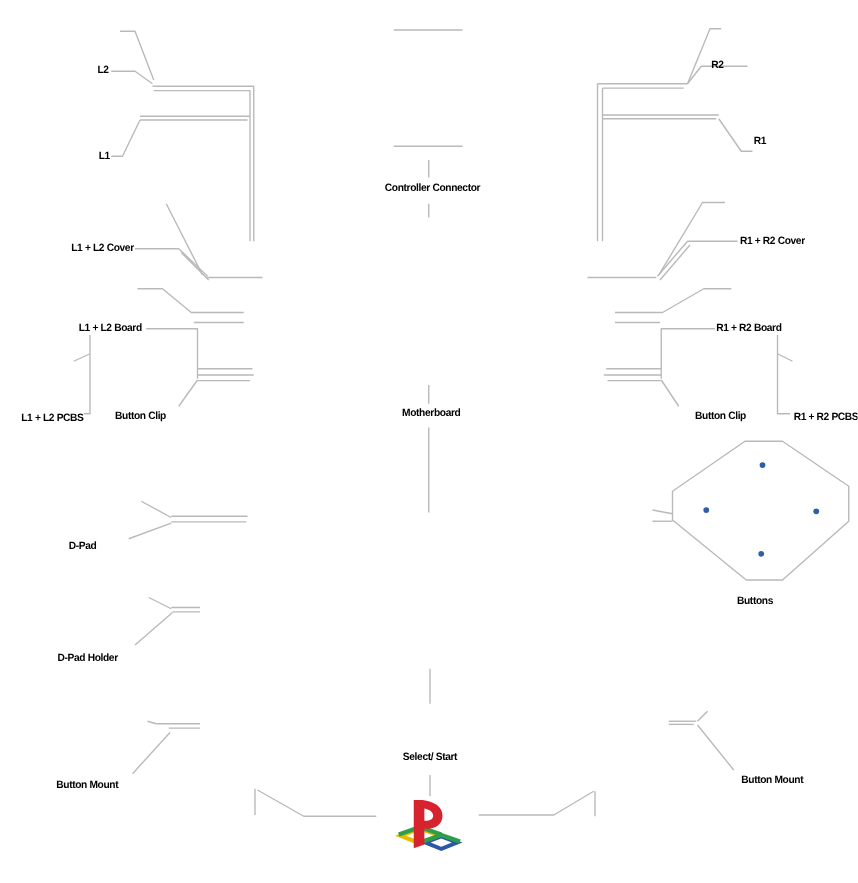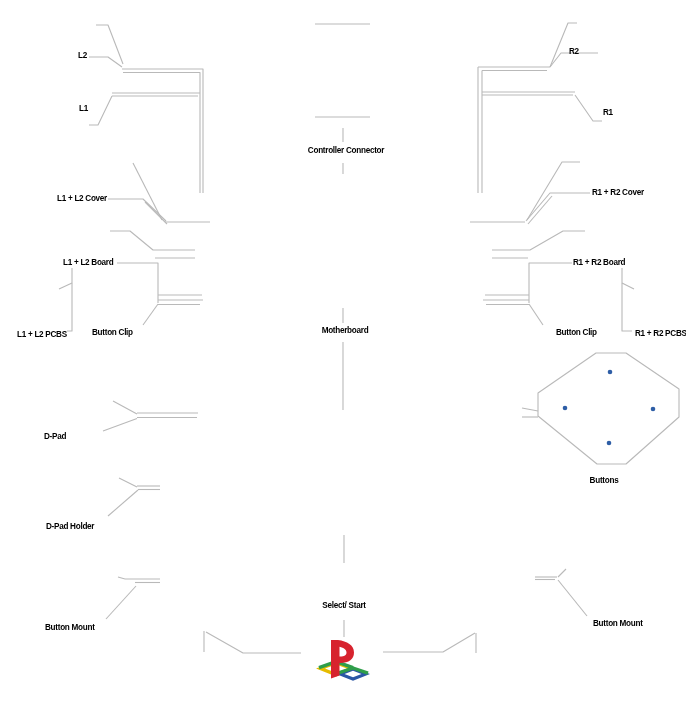--- a/index.html
+++ b/index.html
@@ -151,34 +151,34 @@
 
     <g>
       <path class="ln" d="M556,569 L548,577"></path>
       <path class="ln" d="M525,577 H547"></path>
       <path class="ln" d="M525,579.5 H545"></path>
       <path class="ln" d="M548,580 L577,616"></path>
     </g>
   </svg>
 
   <div class="lbl" style="left:68px;top:51px">L2</div>
-  <div class="lbl" style="left:69px;top:104px">L1</div>
+  <div class="lbl" style="left:69px;top:120px">L1</div>
   <div class="lbl" style="left:559px;top:47px">R2</div>
   <div class="lbl" style="left:593px;top:108px">R1</div>
   <div class="lbl center" style="left:336px;top:146px">Controller Connector</div>
   <div class="lbl" style="left:47px;top:194px">L1 + L2 Cover</div>
   <div class="lbl" style="left:582px;top:188px">R1 + R2 Cover</div>
   <div class="lbl" style="left:53px;top:258px">L1 + L2 Board</div>
   <div class="lbl" style="left:563px;top:258px">R1 + R2 Board</div>
   <div class="lbl" style="left:7px;top:330px">L1 + L2 PCBS</div>
   <div class="lbl" style="left:82px;top:328px">Button Clip</div>
   <div class="lbl center" style="left:335px;top:326px">Motherboard</div>
   <div class="lbl" style="left:546px;top:328px">Button Clip</div>
   <div class="lbl" style="left:625px;top:329px">R1 + R2 PCBS</div>
-  <div class="lbl" style="left:34px;top:432px">D-Pad</div>
+  <div class="lbl" style="left:45px;top:432px">D-Pad</div>
   <div class="lbl center" style="left:594px;top:476px">Buttons</div>
   <div class="lbl" style="left:36px;top:522px">D-Pad Holder</div>
   <div class="lbl center" style="left:334px;top:601px">Select/ Start</div>
   <div class="lbl" style="left:35px;top:623px">Button Mount</div>
   <div class="lbl" style="left:583px;top:619px">Button Mount</div>
 
   <div class="logo">
     <svg width="56" height="48" viewBox="0 0 56 48">
 
       <g>

